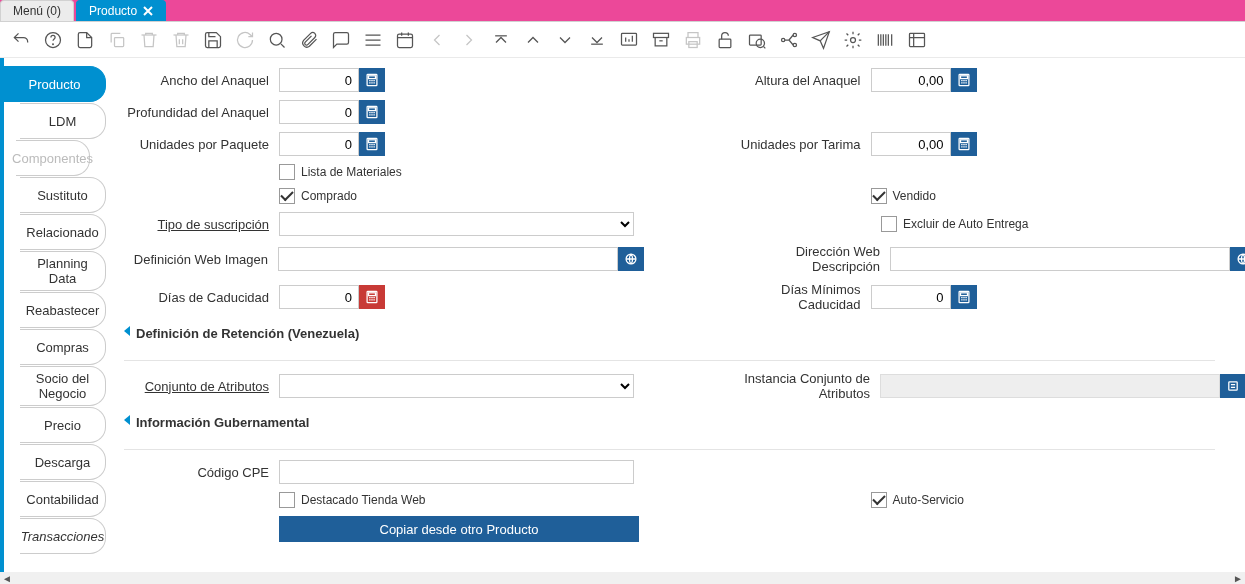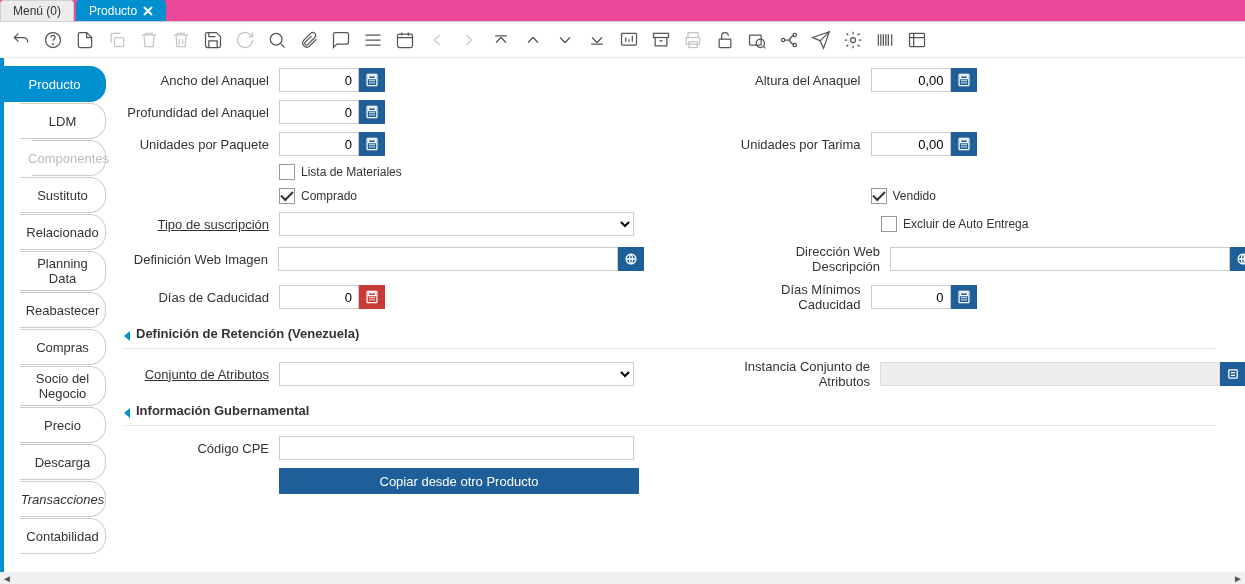--- a/index.html
+++ b/index.html
@@ -190,27 +190,27 @@
     content: "";
     width: 10px; height: 5px;
     border-left: 2px solid #333;
     border-bottom: 2px solid #333;
     transform: rotate(-45deg);
     margin-top:-3px;
   }
   .checklabel { font-size: 12px; }
   .section-head {
     display: flex;
-    align-items: flex-end;
+    align-items: flex-start;
     gap: 6px;
     font-weight: bold;
     font-size: 13px;
     margin: 14px 0 10px 0;
     border-bottom: 1px solid #e4e4e4;
-    padding-bottom: 7px;
+    padding-bottom: 19px;
   }
   .section-head .tri {
     width: 0; height: 0;
     border-top: 5px solid transparent;
     border-bottom: 5px solid transparent;
     border-right: 6px solid #0090d0;
     transform: rotate(0deg);
     cursor:pointer;
   }
   .copybtn {
@@ -437,21 +437,21 @@
 </div>
 
 <div class="main">
   <div class="sidetabs">
     <div class="sidetab active">
         <span>Producto</span>
       </div>
     <div class="sidetab child">
         <span>LDM</span>
       </div>
-    <div class="sidetab child disabled" style="margin-left:28px;width:calc(100% - 28px)">
+    <div class="sidetab child disabled" style="margin-left:12px;width:calc(100% - 28px)">
         <span>Componentes</span>
       </div>
     <div class="sidetab child">
         <span>Sustituto</span>
       </div>
     <div class="sidetab child">
         <span>Relacionado</span>
       </div>
     <div class="sidetab child">
         <span>Planning Data</span>
@@ -463,26 +463,26 @@
         <span>Compras</span>
       </div>
     <div class="sidetab child">
         <span>Socio del Negocio</span>
       </div>
     <div class="sidetab child">
         <span>Precio</span>
       </div>
     <div class="sidetab child">
         <span>Descarga</span>
+      </div>
+    <div class="sidetab child">
+        <span>Contabilidad</span>
       </div>
     <div class="sidetab child italic">
         <span>Transacciones</span>
-      </div>
-    <div class="sidetab child">
-        <span>Contabilidad</span>
       </div>
   </div>
 
   <div class="content">
 
     <div class="row">
       <div class="field">
         <div class="label">Ancho del Anaquel</div>
         <div class="inputwrap">
           <input type="text" class="num" value="0" style="">
@@ -682,20 +682,36 @@
       <span>Información Gubernamental</span>
     </div>
 
     <div class="row">
       <div class="field">
         <div class="label">Código CPE</div>
         <input type="text" class="txt" style="width: 355px;" value="">
       </div>
     </div>
 
+    <div class="row">
+      <div class="field">
+        <div class="label"></div>
+        <div class="inputwrap">
+          <div class="check"></div>
+          <span class="checklabel">Destacado Tienda Web</span>
+        </div>
+      </div>
+      <div class="field right">
+        <div class="label"></div>
+        <div class="inputwrap">
+          <div class="check checked"></div>
+          <span class="checklabel">Auto-Servicio</span>
+        </div>
+      </div>
+    </div>
 
     <div class="row">
       <div class="field">
         <div class="label"></div>
         <button class="copybtn">Copiar desde otro Producto</button>
       </div>
     </div>
 
   </div>
 </div>

